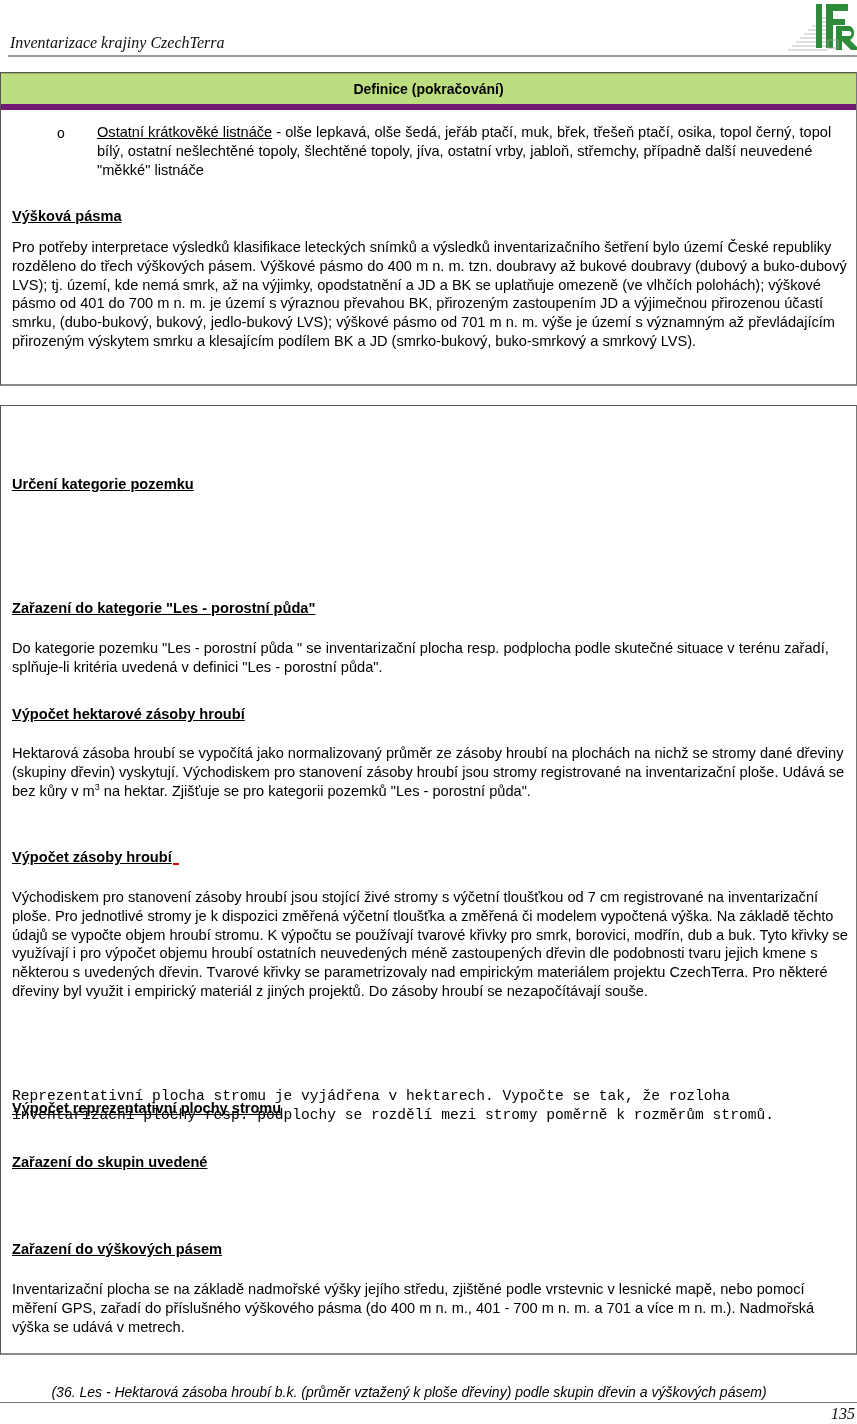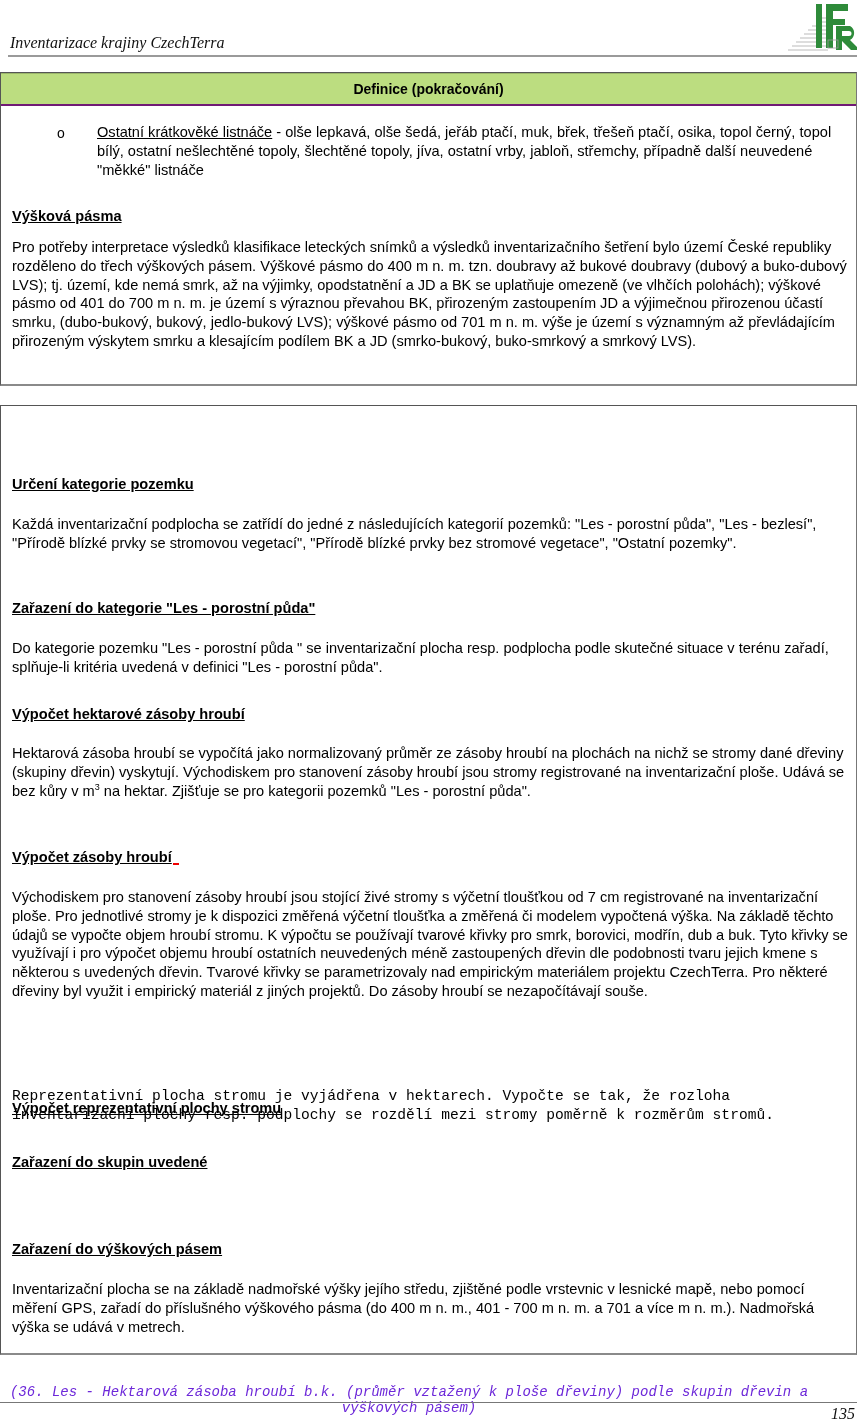--- a/index.html
+++ b/index.html
@@ -6,36 +6,36 @@
   body { width: 857px; height: 1424px; position: relative; overflow: hidden;
          font-family: "Liberation Sans", sans-serif; color: #000; }
 
   .page-header { position: absolute; left: 0; top: 0; width: 857px; height: 58px; margin-left: 8px; }
   .doc-title { position: absolute; left: 2px; top: 34px; font-family: "Liberation Serif", serif;
                font-style: italic; font-size: 16px; color: #111; }
   .header-rule { position: absolute; left: 0; top: 55px; width: 857px; height: 2px; background: #9a9a9a; }
   .logo { position: absolute; left: 760px; top: 2px; width: 94px; height: 50px; }
 
   .section { position: absolute; left: 0; width: 855px; border: 1px solid #555; border-right-color:#777; border-bottom: 2px solid #8a8a8a; background: #fff; }
-  .section-head { height: 30px; background: #bcdd80; border-bottom: 2px solid #701a75;
+  .section-head { height: 30px; background: #bcdd80; border-bottom: 6px solid #701a75;
                   text-align: center; font-weight: bold; font-size: 14px; line-height: 30px; border-top: 1px solid #9bb76a; }
 
   .sec1 { top: 72px; height: 311px; }
   .sec2 { top: 405px; height: 947px; }
 
   .bullet { position: absolute; left: 56px; font-size: 14px; }
   .para { position: absolute; left: 11px; width: 838px; font-size: 14.6px; line-height: 18.8px; }
   .para.indent { left: 96px; width: 752px; }
   .subhead { position: absolute; left: 11px; font-weight: bold; font-size: 14.6px; text-decoration: underline; }
   .u { text-decoration: underline; }
   sup { font-size: 9px; line-height: 0; }
   .red-mark { display: inline-block; width: 6px; height: 2px; background: #e00; vertical-align: -3px; margin-left: 1px; }
 
   .caption { position: absolute; left: 0; width: 818px; top: 1384px; text-align: center;
-             font-family: Liberation Mono, monospace; font-style: italic; font-size: 14px; color: #6d28d9; }
+             font-family: Liberation Sans, sans-serif; font-style: italic; font-size: 14px; color: #000000; }
   .footer-rule { position: absolute; left: 0; top: 1402px; width: 857px; height: 1px; background: #777; }
   .footer-left { position: absolute; left: 2px; top: 1405px; font-style: italic; font-size: 11px; color: #111; margin-top: 28px; }
   .page-num { position: absolute; right: 2px; top: 1405px; font-family: "Liberation Serif", serif; font-size: 16px; color: #111; font-style: italic; }
 </style>
 </head>
 <body>
 
 <div class="page-header">
   <div class="doc-title">Inventarizace krajiny CzechTerra</div>
   <svg class="logo" viewBox="0 0 94 50">
@@ -64,21 +64,20 @@
   <div class="para indent" style="top:50px;">
     <span class="u">Ostatní krátkověké listnáče</span><span> - olše lepkavá, olše šedá, jeřáb ptačí, muk, břek, třešeň ptačí, osika, topol černý, topol bílý, ostatní nešlechtěné topoly, šlechtěné topoly, jíva, ostatní vrby, jabloň, střemchy, případně další neuvedené "měkké" listnáče</span>
   </div>
   <div class="subhead" style="top:135px;">Výšková pásma</div>
   <div class="para" style="top:165px;">Pro potřeby interpretace výsledků klasifikace leteckých snímků a výsledků inventarizačního šetření bylo území České republiky rozděleno do třech výškových pásem. Výškové pásmo do 400 m n. m. tzn. doubravy až bukové doubravy  (dubový a buko-dubový LVS); tj. území, kde nemá smrk, až na výjimky, opodstatnění a JD a BK se uplatňuje omezeně (ve vlhčích polohách); výškové pásmo od 401 do 700 m n. m. je území s výraznou převahou BK, přirozeným zastoupením JD a výjimečnou přirozenou účastí smrku, (dubo-bukový, bukový, jedlo-bukový LVS); výškové pásmo od 701 m n. m. výše je území s významným až převládajícím přirozeným výskytem smrku a klesajícím podílem BK a JD (smrko-bukový, buko-smrkový a smrkový LVS).</div>
 </div>
 
 <div class="section sec2">
 
   <div class="subhead" style="top:70px;">Určení kategorie pozemku</div>
-  <div class="para" style="top:109px;">Každá inventarizační podplocha se zatřídí do jedné z následujících kategorií pozemků: "Les - porostní půda", "Les - bezlesí", "Přírodě blízké prvky se stromovou vegetací", "Přírodě blízké prvky bez stromové vegetace", "Ostatní pozemky".</div>
 
   <div class="subhead" style="top:194px;">Zařazení do kategorie "Les - porostní půda"</div>
   <div class="para" style="top:233px;">Do kategorie pozemku "Les - porostní půda " se inventarizační plocha resp. podplocha podle skutečné situace v terénu zařadí, splňuje-li kritéria uvedená v definici "Les - porostní půda".</div>
 
   <div class="subhead" style="top:300px;">Výpočet hektarové zásoby hroubí</div>
   <div class="para" style="top:338px;"><span>Hektarová zásoba hroubí se vypočítá jako normalizovaný průměr ze zásoby hroubí na plochách na nichž se stromy dané dřeviny (skupiny dřevin) vyskytují. Východiskem pro stanovení zásoby hroubí jsou stromy registrované na inventarizační ploše. Udává se bez kůry v m</span><sup>3</sup><span> na hektar. Zjišťuje se pro kategorii pozemků "Les - porostní půda".</span></div>
 
   <div class="subhead" style="top:443px;"><span>Výpočet zásoby hroubí</span><span class="red-mark"></span></div>
   <div class="para" style="top:482px;">Východiskem pro stanovení zásoby hroubí jsou stojící živé stromy s výčetní tloušťkou od 7 cm registrované na inventarizační ploše. Pro jednotlivé stromy je k dispozici změřená výčetní tloušťka a změřená či modelem vypočtená výška. Na základě těchto údajů se vypočte objem hroubí stromu. K výpočtu se používají tvarové křivky pro smrk, borovici, modřín, dub a buk. Tyto křivky se využívají i pro výpočet objemu hroubí ostatních neuvedených méně zastoupených dřevin dle podobnosti tvaru jejich kmene s některou s uvedených dřevin. Tvarové křivky se parametrizovaly nad empirickým materiálem projektu CzechTerra. Pro některé dřeviny byl využit i empirický materiál z jiných projektů. Do zásoby hroubí se nezapočítávají souše.</div>
 

